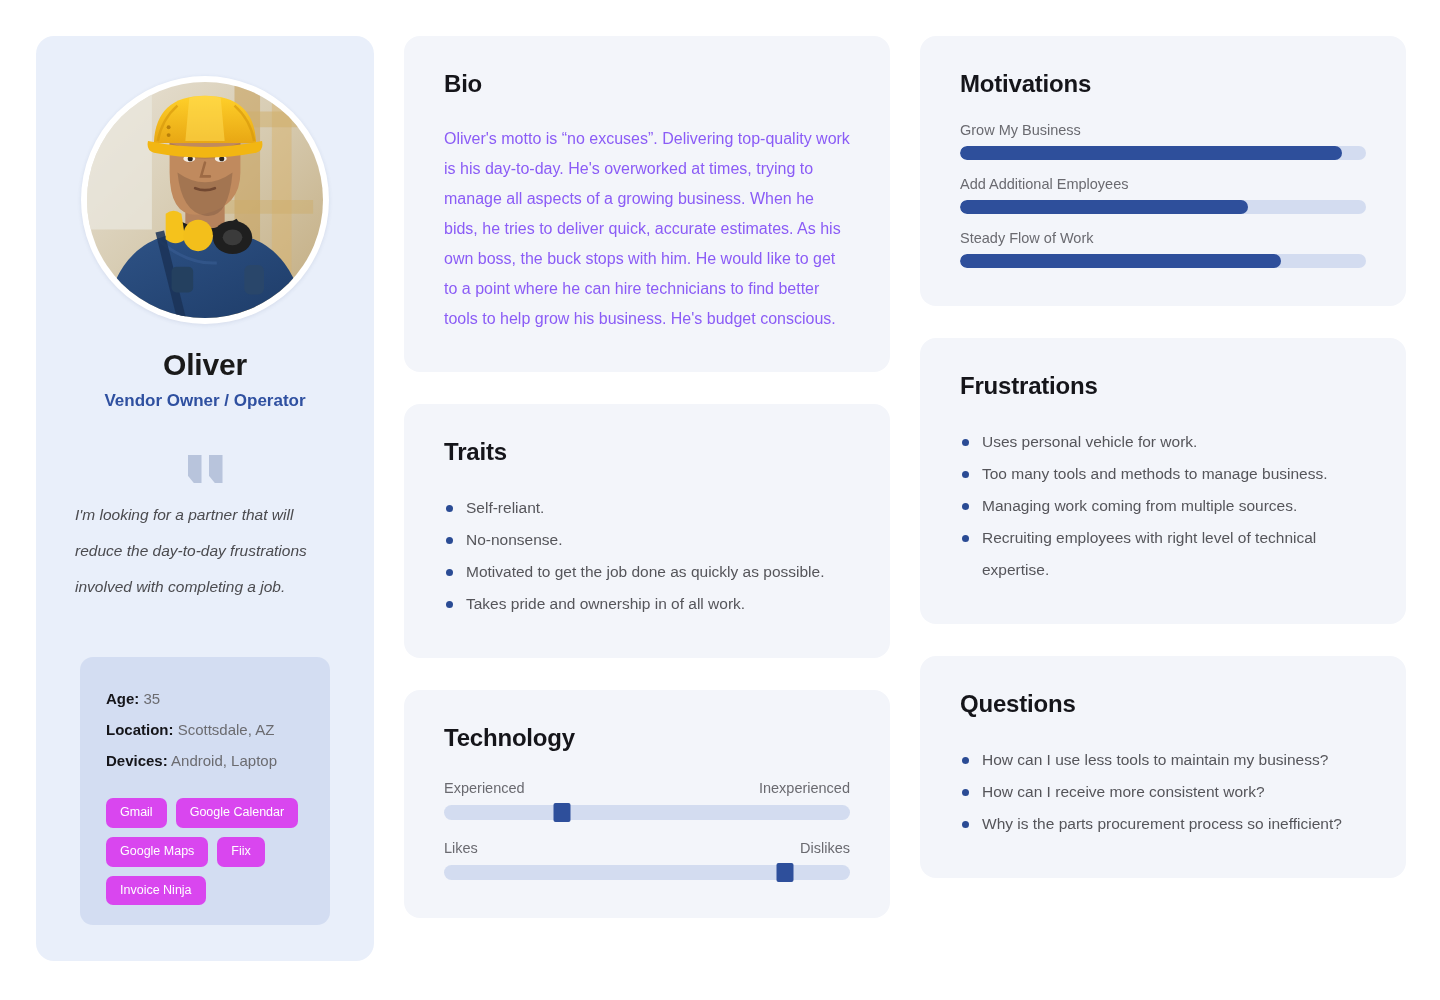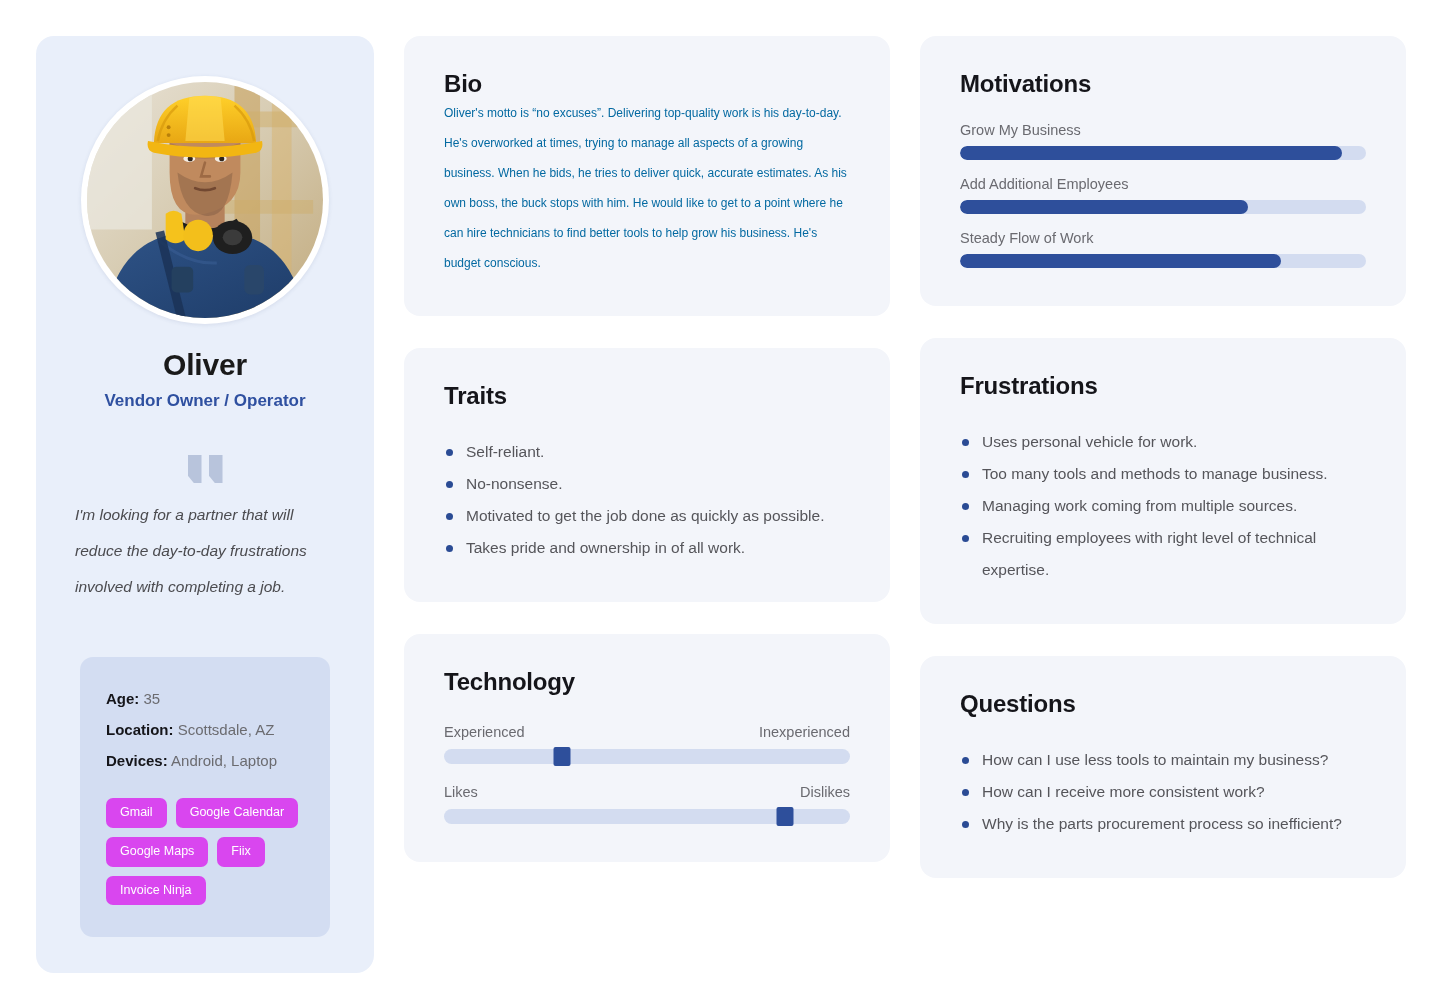--- a/index.html
+++ b/index.html
@@ -92,21 +92,21 @@
     color: #4b4b4f;
     text-align: left;
     max-width: 260px;
   }
 
   .info-box {
     margin-top: 52px;
     width: 250px;
     background: #d3ddf2;
     border-radius: 13px;
-    padding: 26px 26px 32px;
+    padding: 26px 26px 20px;
   }
   .info-row {
     font-size: 15px;
     line-height: 31px;
     color: #6b6b70;
   }
   .info-row b { color: #15151a; font-weight: 700; }
 
   .tag-list {
     margin-top: 22px;
@@ -134,23 +134,24 @@
     padding: 34px 40px 38px;
   }
   .panel-title {
     font-size: 24px;
     font-weight: 700;
     color: #15151a;
     letter-spacing: -0.2px;
   }
 
   .body-text {
-    font-size: 12px;
+    margin-top: 26px;
+    font-size: 16px;
     line-height: 30px;
-    color: #0369a1;
+    color: #8b5cf6;
   }
 
   
   ul.bullets { list-style: none; margin-top: 26px; }
   ul.bullets li {
     position: relative;
     padding-left: 22px;
     font-size: 15.5px;
     line-height: 32px;
     color: #55555a;

